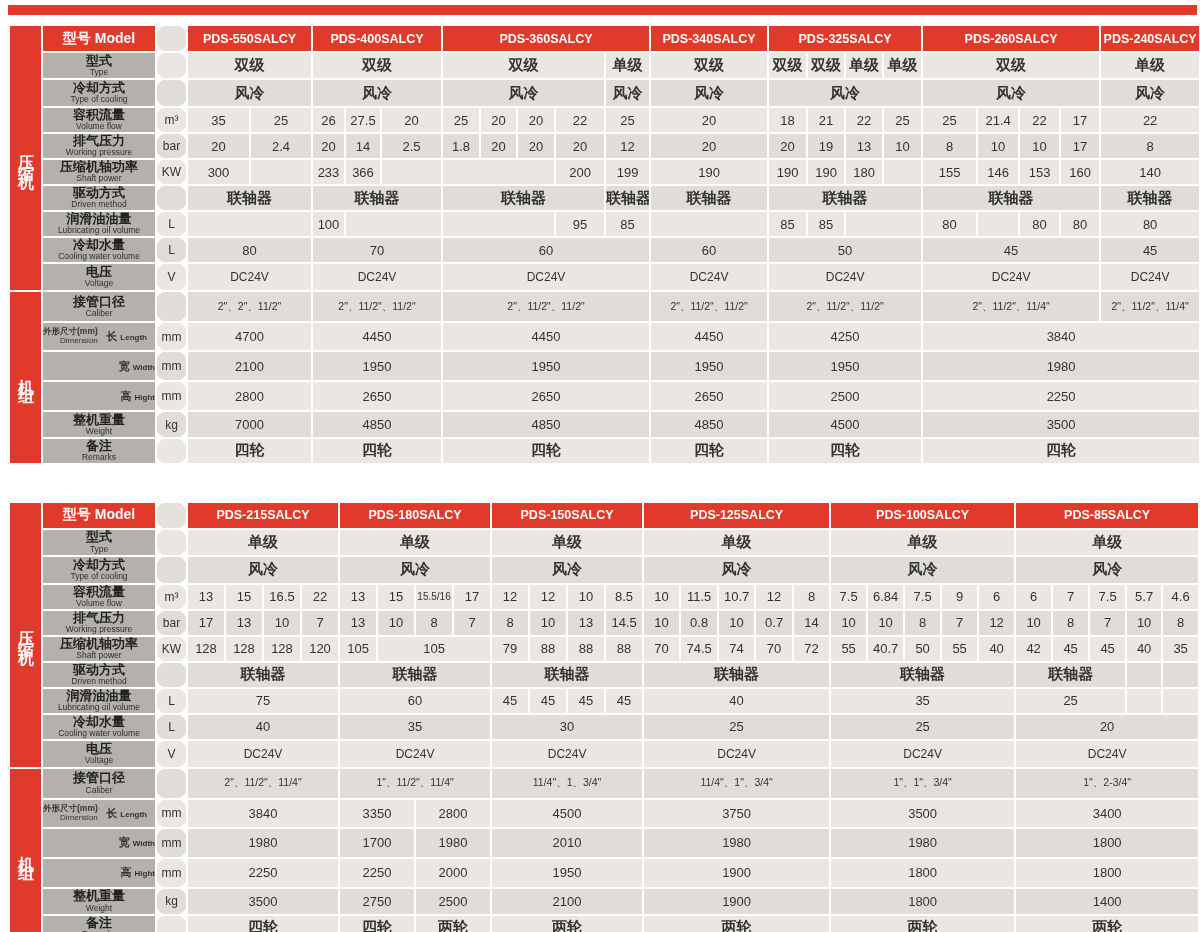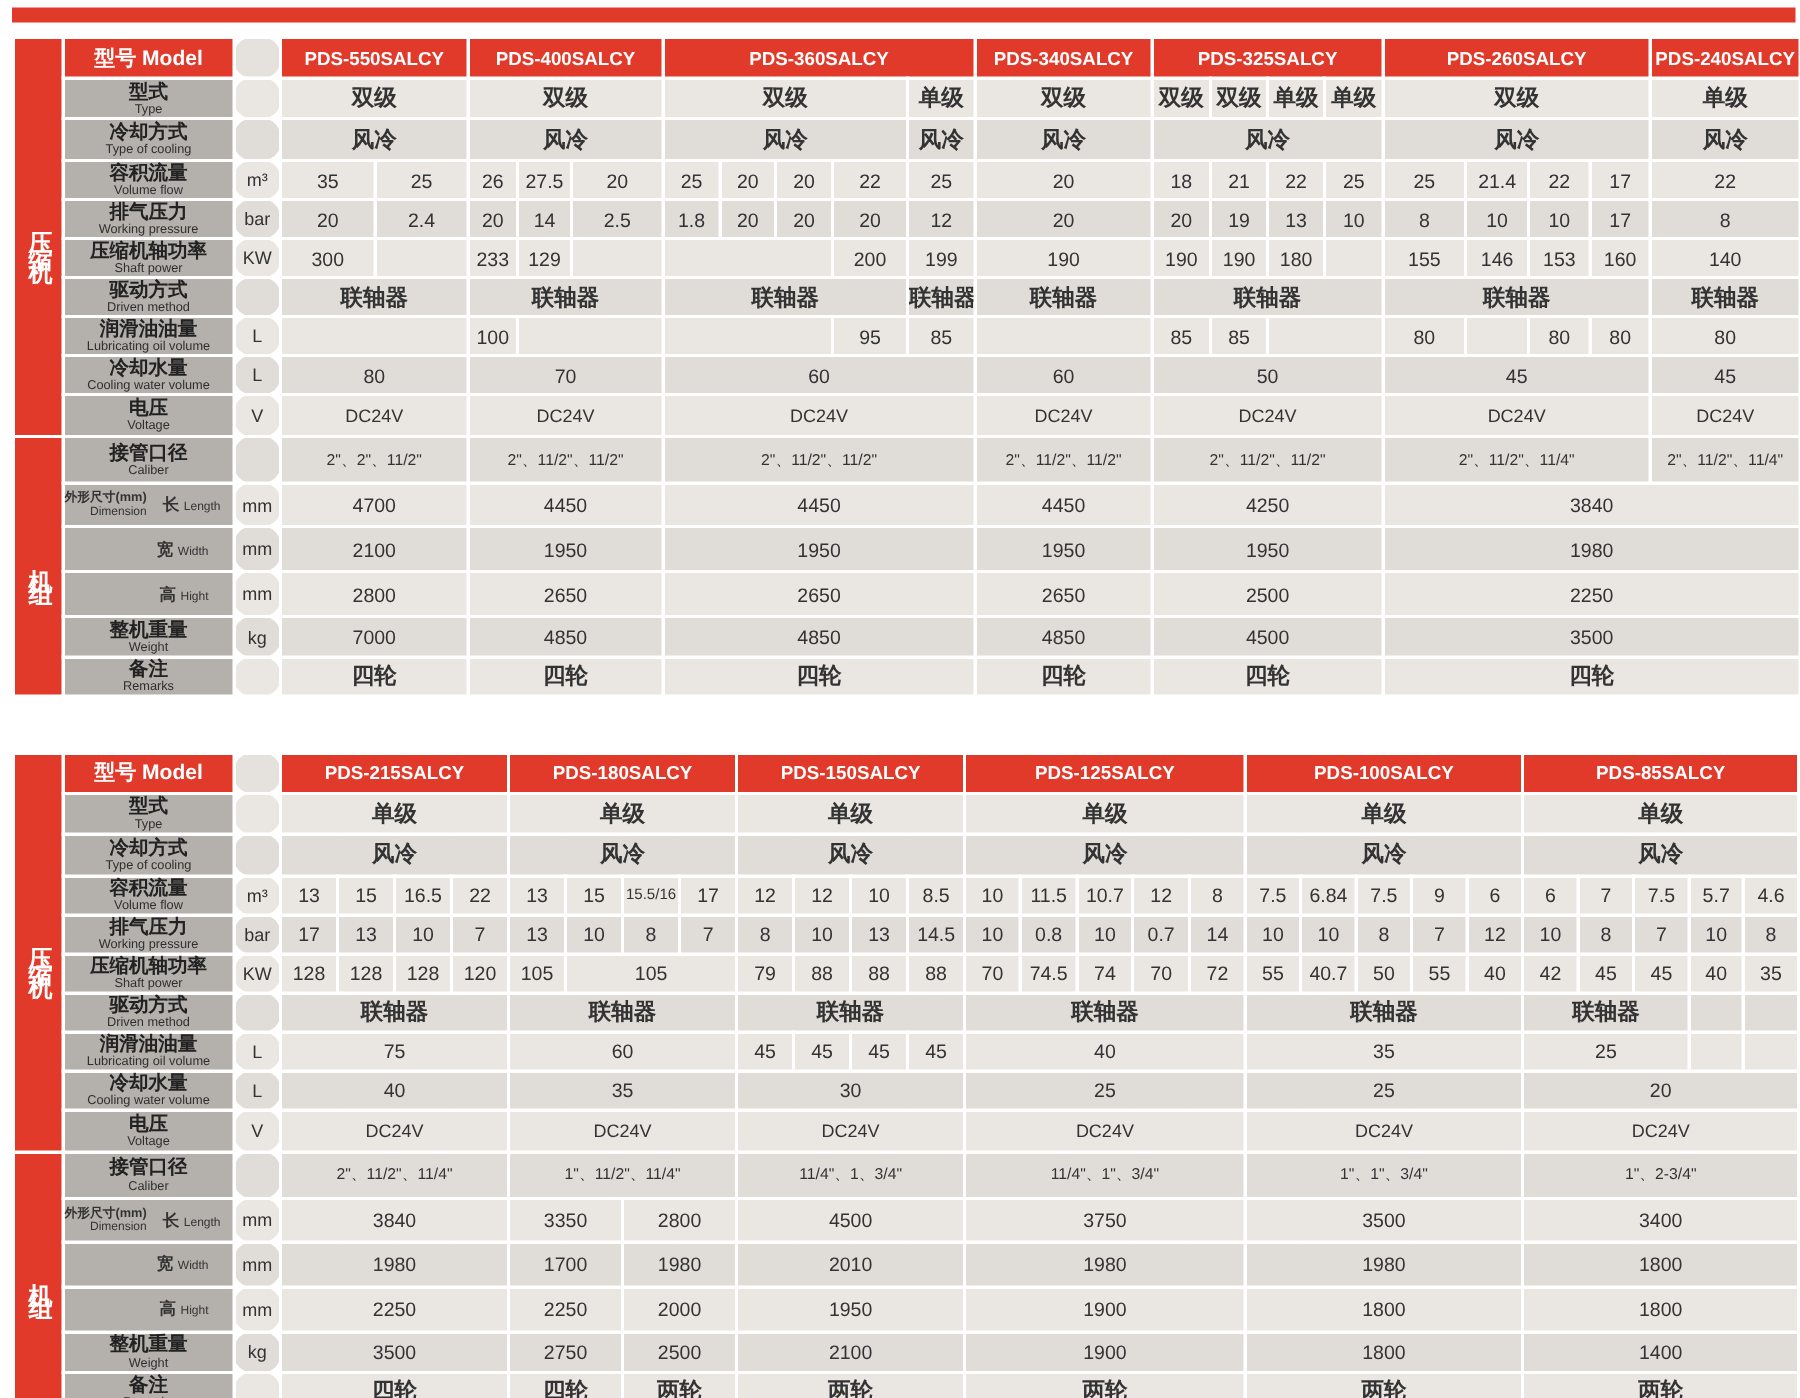--- a/index.html
+++ b/index.html
@@ -37,22 +37,22 @@
   tr.r-type td.c, tr.r-cooling td.c, tr.r-driven td.c{font-weight:bold;font-size:15px;}
   tr.r-remarks td.c{font-weight:bold;font-size:15px;}
   tr.r-caliber td.c{font-size:10.5px;}
   tr.r-voltage td.c{font-size:12px;}
   td.c.sm{font-size:10px;}
   .dimwrap{display:flex;align-items:center;justify-content:space-between;padding:0 8px 0 0;}
   .dimmain{text-align:right;}
   .dimzh{font-size:8.5px;font-weight:bold;line-height:1.15;}
   .dimen{font-size:8px;line-height:1.1;}
   .dimsub{font-size:11px;font-weight:bold;}
-  .suben{font-size:8px;font-weight:normal;}
-  .subonly{text-align:right;padding-right:16px;font-size:11px;font-weight:bold;}
+  .suben{font-size:8px;font-weight:bold;}
+  .subonly{text-align:right;padding-right:0;font-size:11px;font-weight:bold;}
 </style>
 </head>
 <body>
 
 <div class="wrap">
   <div class="top-band"></div>
   <div id="tables">
       <table class="spec first">
         <colgroup>
           <col style="width:33px">
@@ -181,21 +181,21 @@
           </tr>
           <tr class="r-power " style="height:26px">
             <td class="lab">
     <div class="zh">压缩机轴功率</div>
     <div class="en">Shaft power</div>
             </td>
             <td class="unit">KW</td>
             <td class="c">300</td>
             <td class="c"></td>
             <td class="c">233</td>
-            <td class="c">129</td>
+            <td class="c">366</td>
             <td class="c"></td>
             <td class="c" colspan="3"></td>
             <td class="c">200</td>
             <td class="c">199</td>
             <td class="c">190</td>
             <td class="c">190</td>
             <td class="c">190</td>
             <td class="c">180</td>
             <td class="c"></td>
             <td class="c">155</td>

